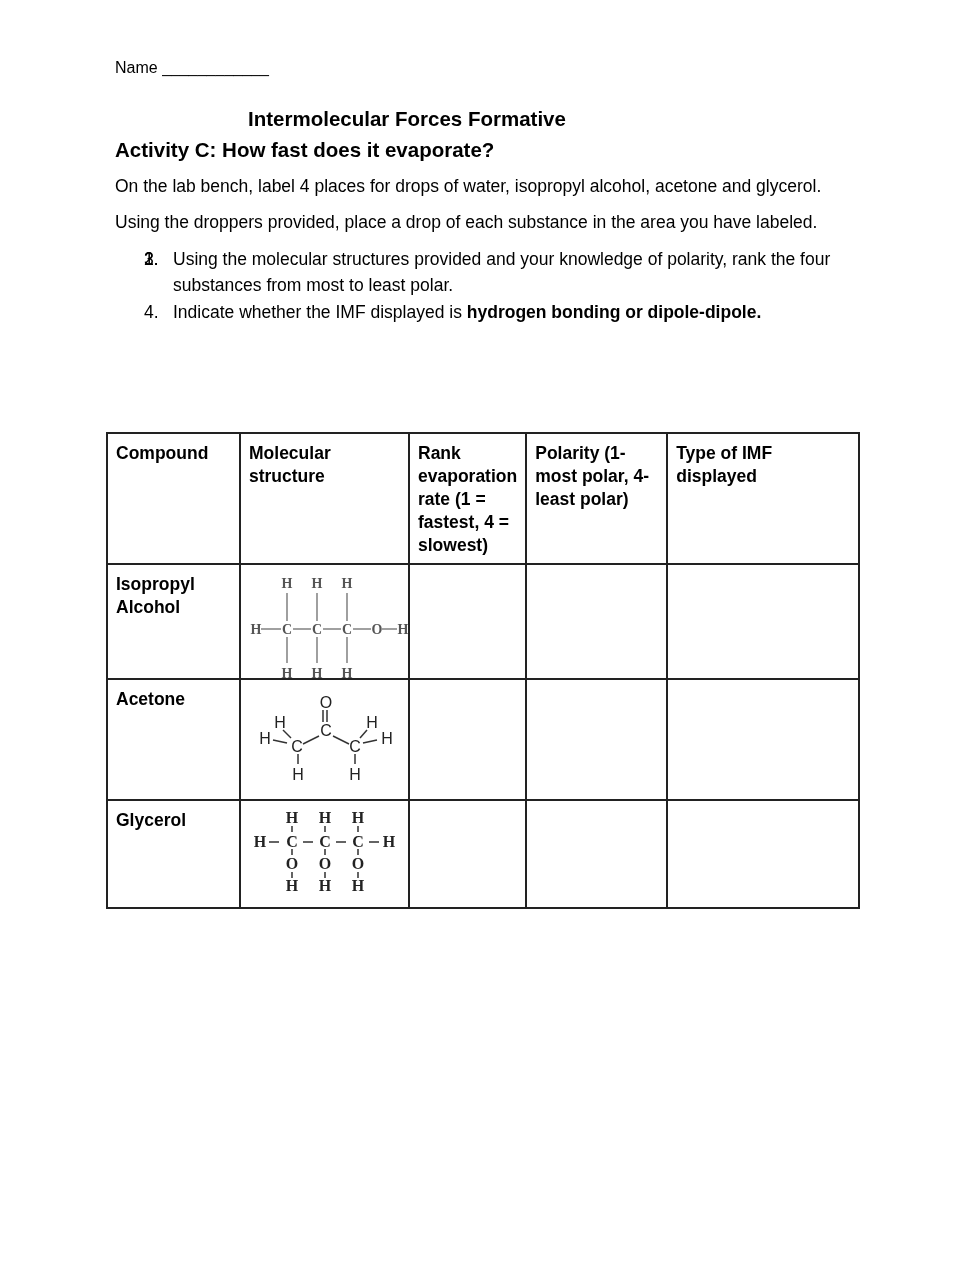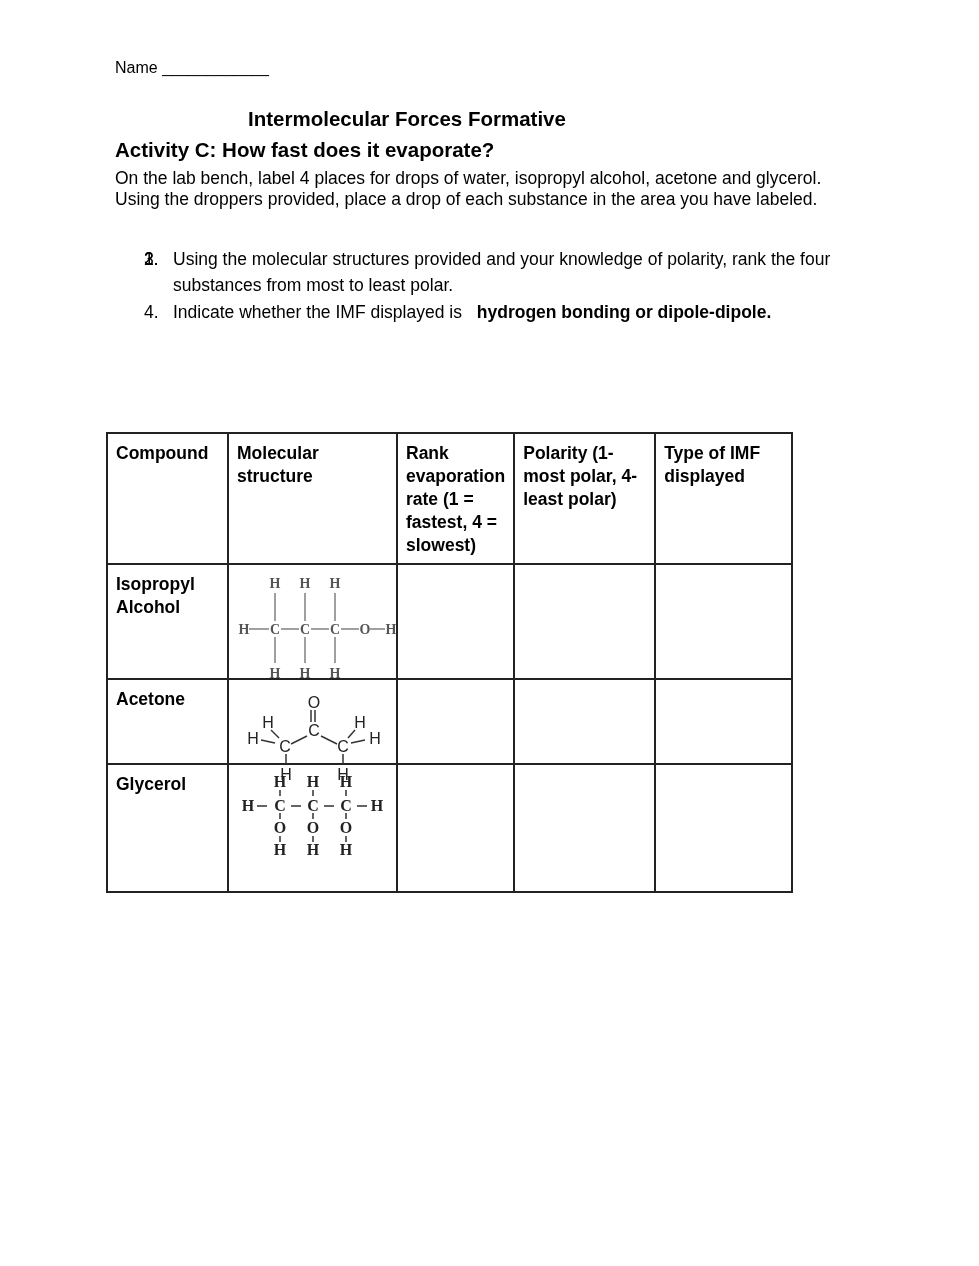--- a/index.html
+++ b/index.html
@@ -36,21 +36,21 @@
       top: 138px;
       font-size: 20.5px;
       font-weight: bold;
     }
     .intro {
       position: absolute;
       left: 115px;
       top: 168px;
       width: 750px;
       font-size: 17.5px;
-      line-height: 21px;
+      line-height: 36px;
     }
     .steps {
       position: absolute;
       left: 115px;
       top: 246px;
       width: 750px;
       margin: 0;
       padding: 0;
       list-style: none;
       font-size: 17.5px;
@@ -58,48 +58,48 @@
     }
     .steps li {
       position: relative;
       padding-left: 58px;
     }
     .steps .num {
       position: absolute;
       left: 29px;
       top: 0;
     }
-    .steps b { font-weight: bold; margin-left: 10px; }
+    .steps b { font-weight: bold; }
 
     table.imf {
       position: absolute;
       left: 106px;
       top: 432px;
       border-collapse: collapse;
       font-size: 17.5px;
       line-height: 23px;
     }
     table.imf td, table.imf th {
       border: 2px solid #222;
       vertical-align: top;
       text-align: left;
       padding: 8px 8px 0 8px;
       font-weight: bold;
       box-sizing: border-box;
     }
-    .c1 { width: 121px; margin-left: 12px; }
+    .c1 { width: 133px; margin-left: 12px; }
     .c2 { width: 169px; }
     .c3 { width: 105px; }
     .c4 { width: 141px; }
-    .c5 { width: 137px; }
+    .c5 { width: 192px; }
     .r0 { height: 131px; }
     .r1 { height: 109px; }
     .r2 { height: 115px; }
-    .r3 { height: 85px; }
-    .r4 { height: 128px; border-radius: 27px; }
+    .r3 { height: 121px; }
+    .r4 { height: 108px; border-radius: 27px; }
 
     td.struct {
       padding: 0;
       position: relative;
     }
     td.struct svg {
       position: absolute;
       left: 0;
       top: 0;
     }

